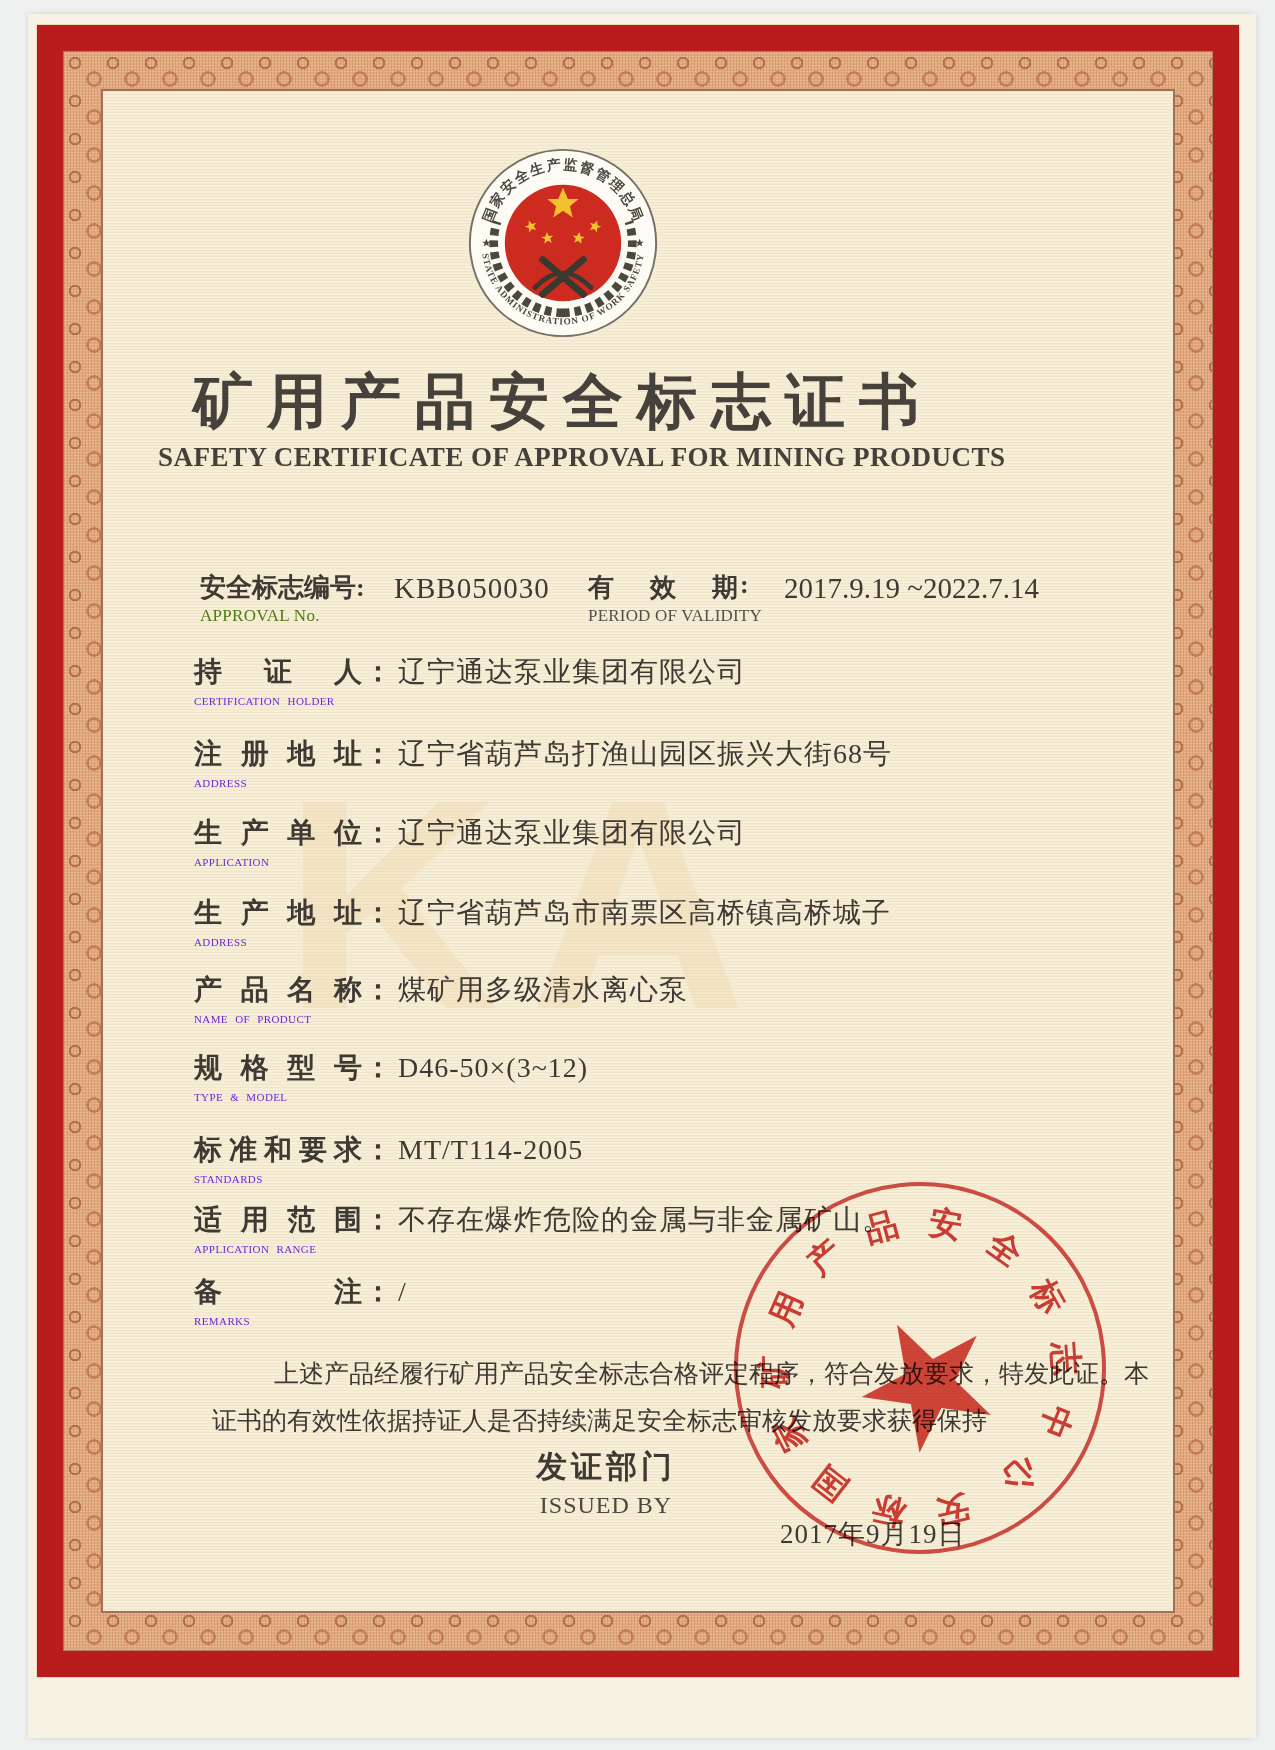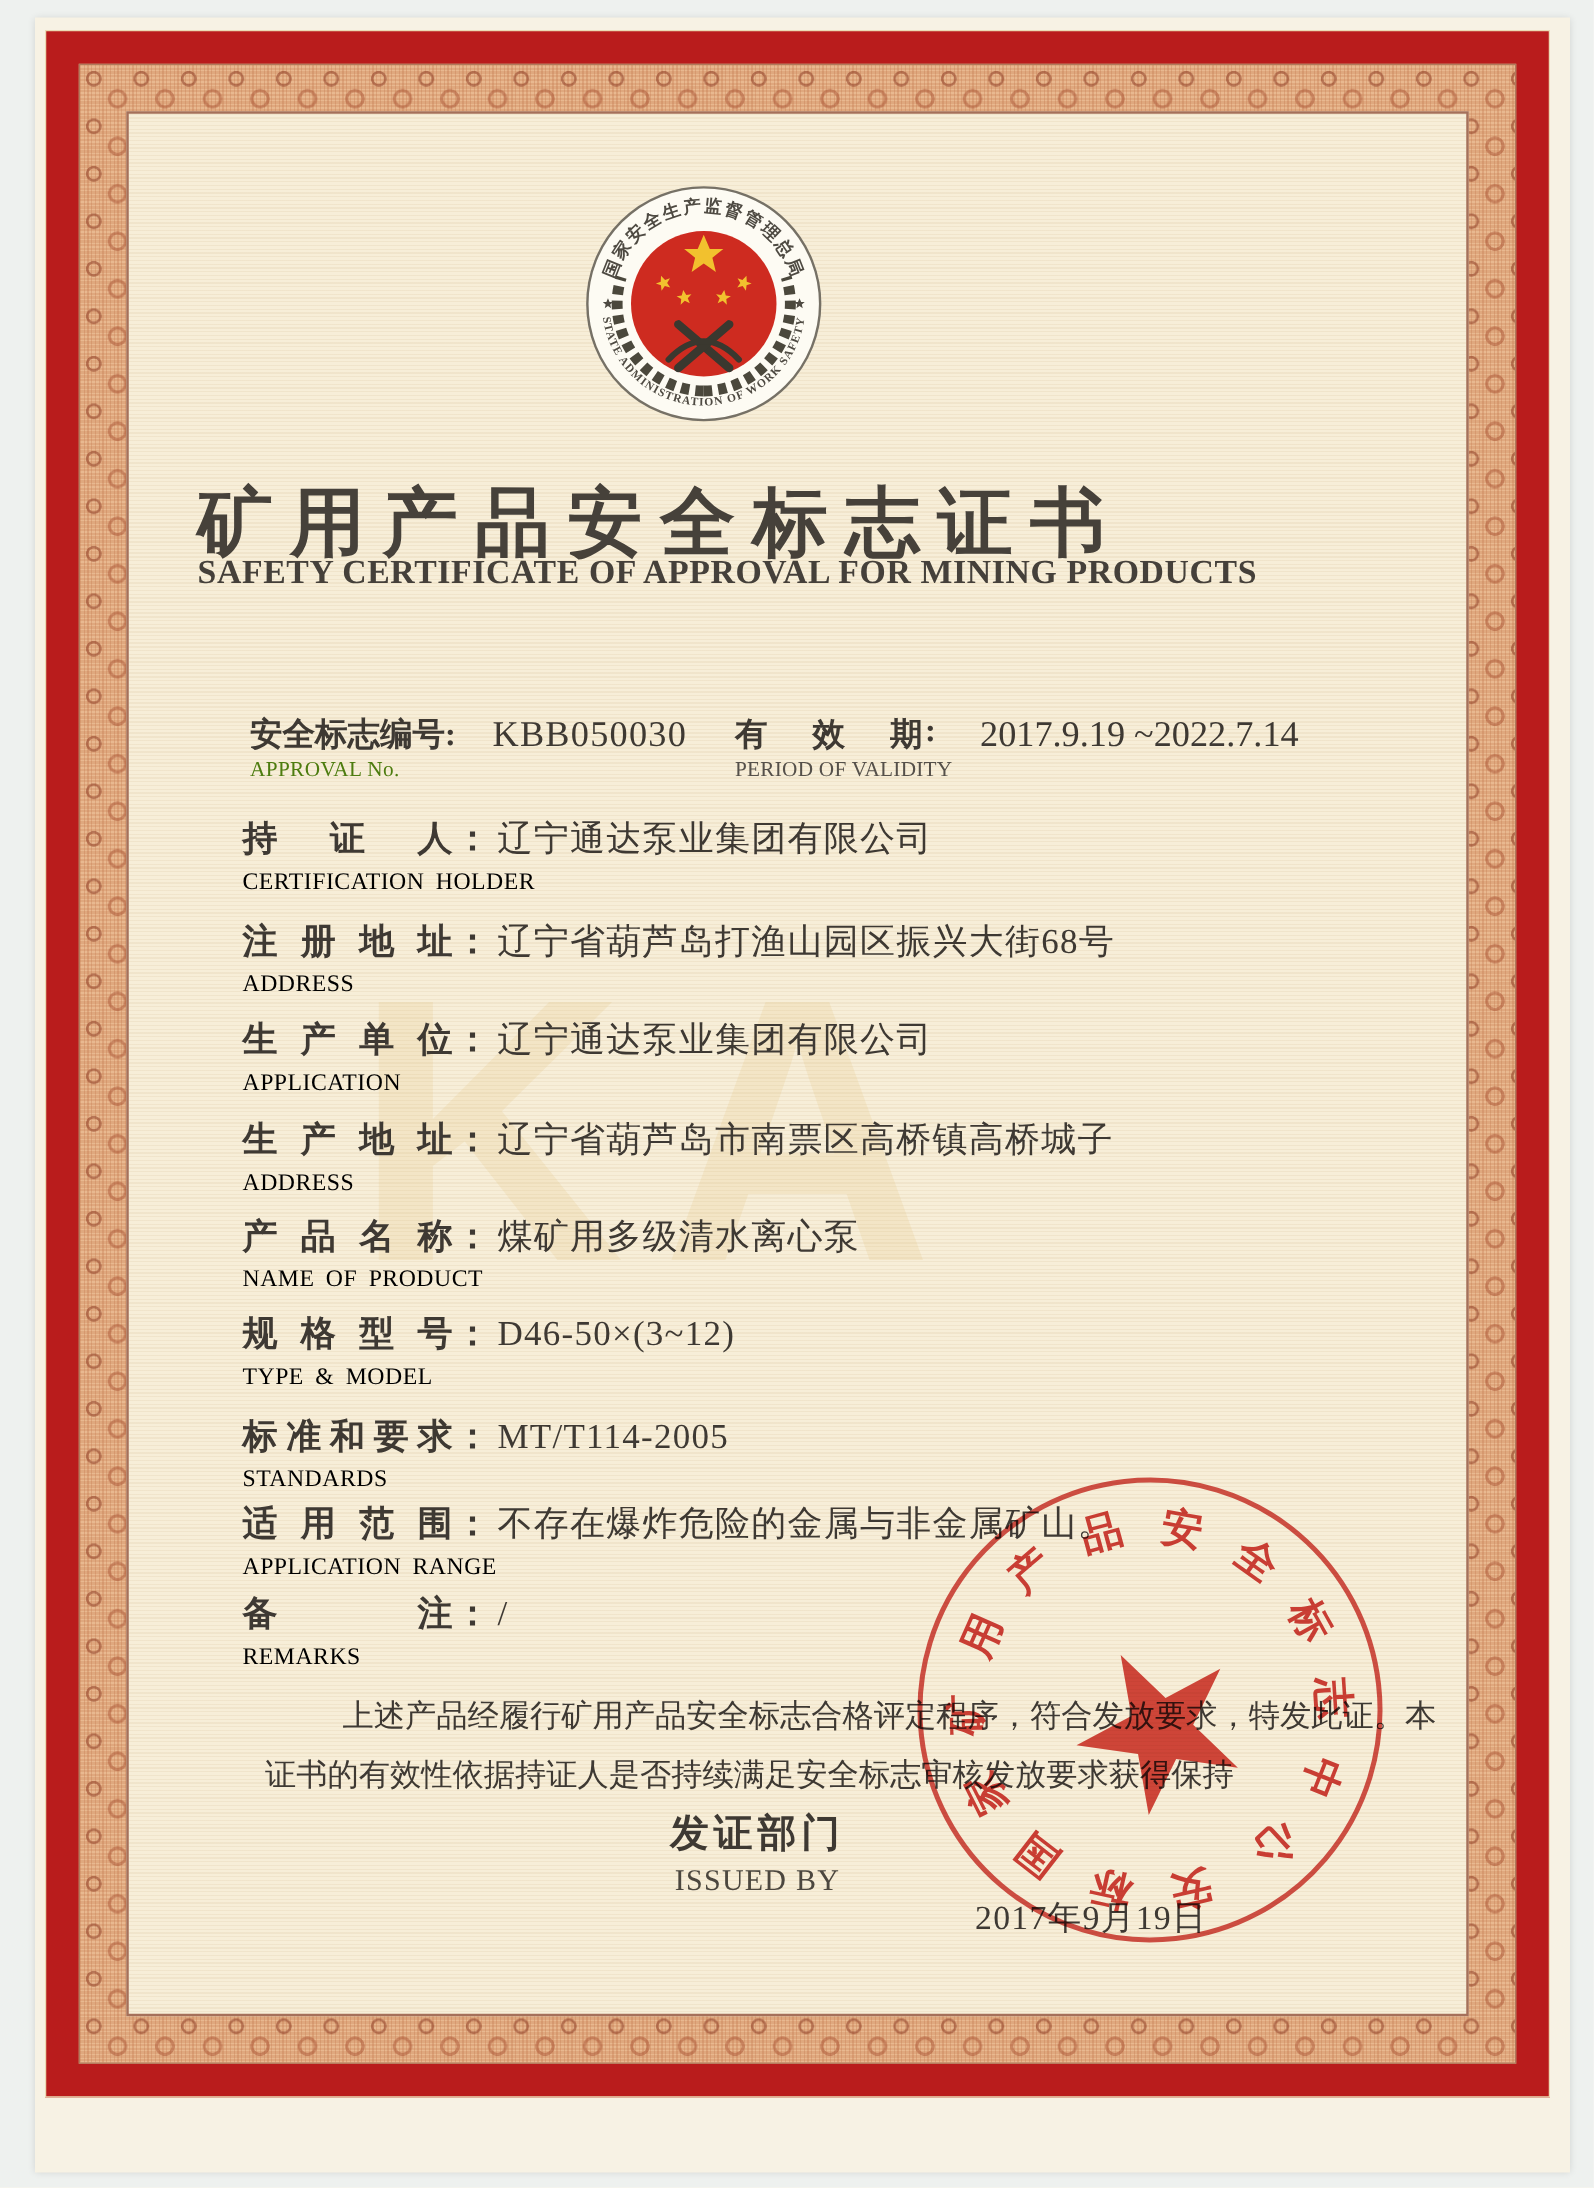--- a/index.html
+++ b/index.html
@@ -43,22 +43,22 @@
     font-size:300px;font-weight:bold;letter-spacing:30px;
     color:rgba(222,186,104,.16);
     font-family:"Liberation Sans",sans-serif;
     user-select:none;
   }
   
   .emblem{position:absolute;left:438px;top:132px;width:194px;height:194px;}
   
   .title-cn{
     position:absolute;left:130px;top:348px;width:810px;
-    text-align:left;font-size:60px;font-weight:bold;color:#46413a;
-    letter-spacing:14px;white-space:nowrap;margin-top:16px;
+    text-align:center;font-size:60px;font-weight:bold;color:#46413a;
+    letter-spacing:14px;white-space:nowrap;
   }
   .title-en{
     position:absolute;left:130px;top:428px;width:810px;
     text-align:center;font-size:27px;font-weight:bold;color:#45403a;
     letter-spacing:.5px;white-space:nowrap;
   }
   
   .apv-label-cn{position:absolute;left:172px;top:556px;font-size:26px;font-weight:bold;}
   .apv-label-en{position:absolute;left:172px;top:592px;font-size:17px;color:#4d7c0f;letter-spacing:.3px;}
   .apv-value{position:absolute;left:366px;top:558px;font-size:29px;letter-spacing:1px;}
@@ -67,21 +67,21 @@
   .val-colon{position:absolute;left:712px;top:556px;font-size:26px;font-weight:bold;}
   .val-label-en{position:absolute;left:560px;top:592px;font-size:17px;color:#55504a;letter-spacing:.2px;}
   .val-value{position:absolute;left:756px;top:558px;font-size:29px;white-space:nowrap;}
   
   .field-row{position:absolute;left:166px;width:940px;}
   .f-cn{font-size:28px;line-height:36px;white-space:nowrap;}
   .f-label{display:inline-block;width:168px;text-align:justify;text-align-last:justify;
     font-weight:bold;vertical-align:bottom;}
   .f-colon{font-weight:bold;padding:0 6px 0 2px;}
   .f-value{letter-spacing:1px;}
-  .f-en{font-size:19px;color:#000000;margin-top:5px;letter-spacing:.4px;word-spacing:4px;}
+  .f-en{font-size:11px;color:#6d28d9;margin-top:5px;letter-spacing:.4px;word-spacing:4px;}
   
   .stmt{position:absolute;left:136px;width:846px;font-size:25px;line-height:47px;white-space:nowrap;margin-left:48px;}
   .stmt1{top:1336px;padding-left:62px;}
   .stmt2{top:1383px;}
   
   .issued-cn{position:absolute;left:468px;top:1432px;width:220px;text-align:center;
     font-size:31px;font-weight:bold;letter-spacing:4px;}
   .issued-en{position:absolute;left:468px;top:1478px;width:220px;text-align:center;
     font-size:24px;color:#4c473f;letter-spacing:1px;}
   .issue-date{position:absolute;left:752px;top:1502px;font-size:27px;letter-spacing:1px;}

